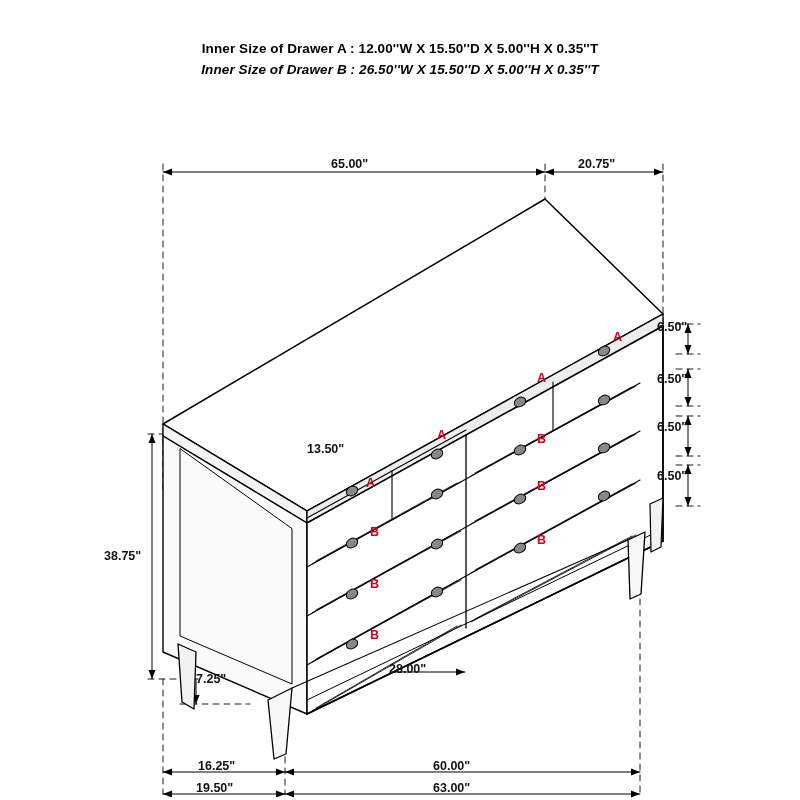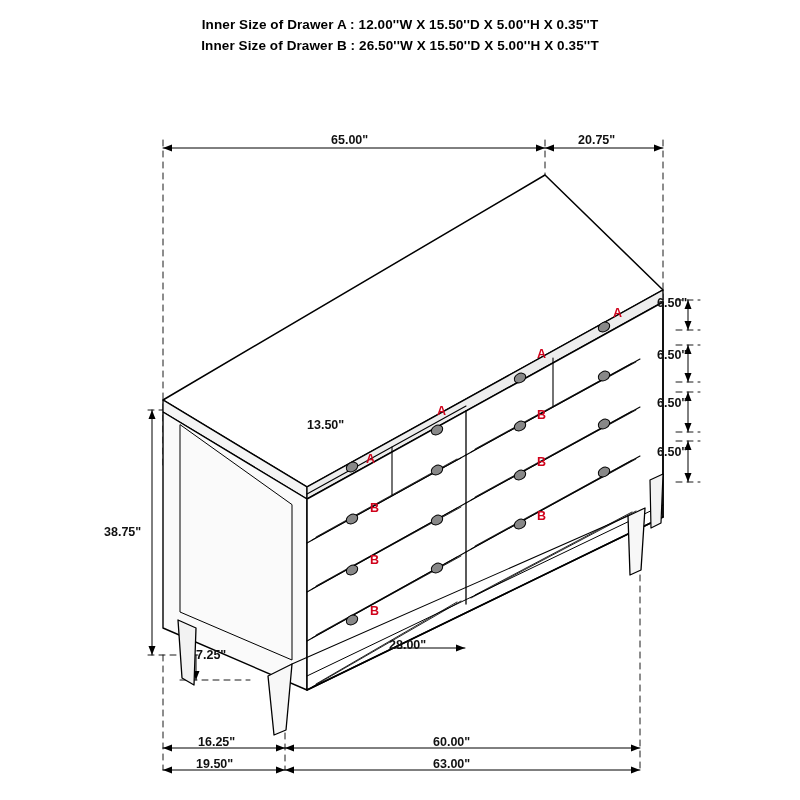--- a/index.html
+++ b/index.html
@@ -12,32 +12,33 @@
     height: 800px;
     font-family: "Liberation Sans", sans-serif;
     color: #000000;
     overflow: hidden;
     position: relative;
   }
   #stage {
     position: relative;
     width: 800px;
     height: 648px;
+    margin-top: 24px;
   }
   .hdr {
     position: absolute;
     left: 0;
     width: 800px;
     text-align: center;
     font-weight: bold;
     font-size: 13.5px;
     letter-spacing: 0.1px;
   }
   #hdr1 { top: 17px; }
-  #hdr2 { top: 38px; }
+  #hdr2 { top: 38px; font-style: italic; }
 
   svg.diagram {
     position: absolute;
     left: 0;
     top: 0;
     width: 800px;
     height: 800px;
   }
   .dimtxt {
     position: absolute;

